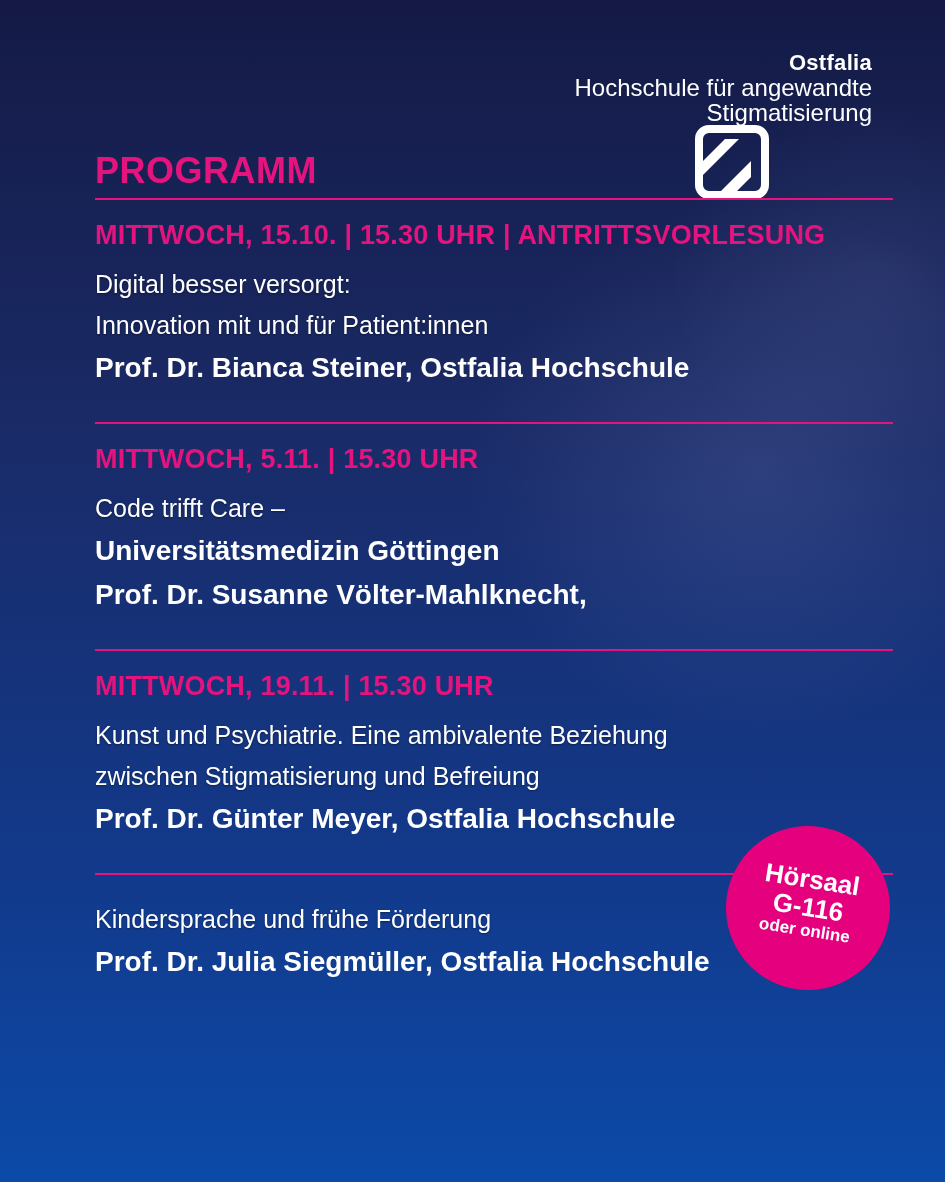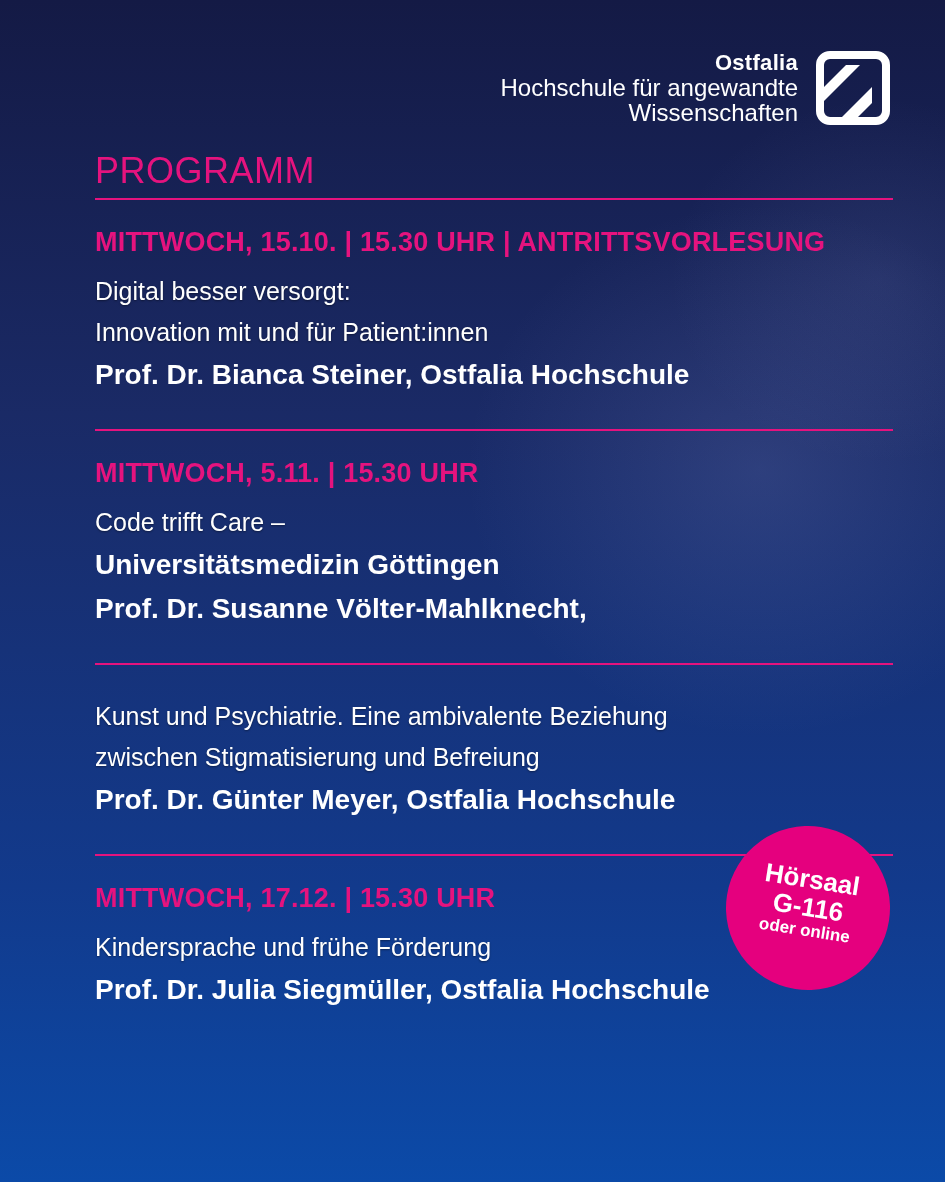--- a/index.html
+++ b/index.html
@@ -9,32 +9,32 @@
       background: linear-gradient(180deg, #141a45 0%, #1a2a66 35%, #123a8c 75%, #0b4aa8 100%);
       position: relative;
       color: #ffffff;
     }
     .speckle {
       position: absolute; inset: 0; pointer-events: none;
       background:
         radial-gradient(ellipse 420px 380px at 760px 470px, rgba(140,150,210,0.18), rgba(0,0,0,0) 70%),
         radial-gradient(ellipse 300px 260px at 880px 280px, rgba(140,150,210,0.12), rgba(0,0,0,0) 70%);
     }
-    .logo { position: absolute; top: 50px; right: 55px; display: flex; align-items: center; }
+    .logo { position: absolute; top: 50px; right: 55px; display: flex; align-items: center; flex-direction: column; }
     .logo-text { text-align: right; margin-right: 18px; line-height: 25px; }
     .logo-name { font-weight: bold; font-size: 22px; letter-spacing: 0.3px; }
     .logo-sub { font-size: 24px; }
     .logo-mark { width: 74px; height: 74px; }
     .content { position: absolute; left: 95px; top: 148px; width: 798px; }
     .prog-title {
-      color: #e5137e; font-weight: normal; font-size: 36px; letter-spacing: 0.5px;
+      color: #e5137e; font-weight: bold; font-size: 36px; letter-spacing: 0.5px;
       margin: 0; line-height: 46px;
     }
     .rule { height: 2px; background: #e5137e; margin: 4px 0 0 0; }
-    .event { padding-top: 22px; }
+    .event { padding-top: 15px; }
     .event-head {
       color: #e5137e; font-weight: bold; font-size: 27px; line-height: 40px;
       letter-spacing: 0.2px;
     }
     .event-title {
       font-weight: normal; font-size: 25px; line-height: 41px; margin-top: 9px;
       text-shadow: 0 1px 2px rgba(0,0,0,0.4);
     }
     .event-speaker { font-size: 28px; line-height: 44px; margin-top: 0; font-weight: bold; }
     .gap { height: 28px; }
@@ -50,21 +50,21 @@
   </style>
 </head>
 <body>
 
 <div class="speckle"></div>
 
 <div class="logo">
   <div class="logo-text">
     <div class="logo-name">Ostfalia</div>
     <div class="logo-sub">Hochschule für angewandte</div>
-    <div class="logo-sub">Wissenschaften</div>
+    <div class="logo-sub">Stigmatisierung</div>
   </div>
   <svg class="logo-mark" viewBox="0 0 74 74">
     <rect x="4" y="4" width="66" height="66" rx="10" ry="10" fill="none" stroke="#ffffff" stroke-width="8"></rect>
     <polygon points="4,40 30,14 44,14 4,54" fill="#ffffff"></polygon>
     <polygon points="22,70 56,36 56,52 38,70" fill="#ffffff"></polygon>
   </svg>
 </div>
 
 <div class="content">
   <h1 class="prog-title">PROGRAMM</h1>
@@ -88,31 +88,31 @@
     </div>
     <div class="event-speaker">
       <div>Universitätsmedizin Göttingen</div>
       <div>Prof. Dr. Susanne Völter-Mahlknecht,</div>
     </div>
   </div>
   <div class="gap"></div>
   <div class="rule"></div>
 
   <div class="event">
+    <div class="event-head">MITTWOCH, 19.11. | 15.30 UHR</div>
     <div class="event-title">
       <div>Kunst und Psychiatrie. Eine ambivalente Beziehung</div>
       <div>zwischen Stigmatisierung und Befreiung</div>
     </div>
     <div class="event-speaker">Prof. Dr. Günter Meyer, Ostfalia Hochschule</div>
   </div>
   <div class="gap"></div>
   <div class="rule"></div>
 
   <div class="event">
-    <div class="event-head">MITTWOCH, 17.12. | 15.30 UHR</div>
     <div class="event-title">
       <div>Kindersprache und frühe Förderung</div>
     </div>
     <div class="event-speaker">Prof. Dr. Julia Siegmüller, Ostfalia Hochschule</div>
   </div>
 </div>
 
 <div class="badge">
   <div class="badge-l1">Hörsaal</div>
   <div class="badge-l2">G-116</div>

